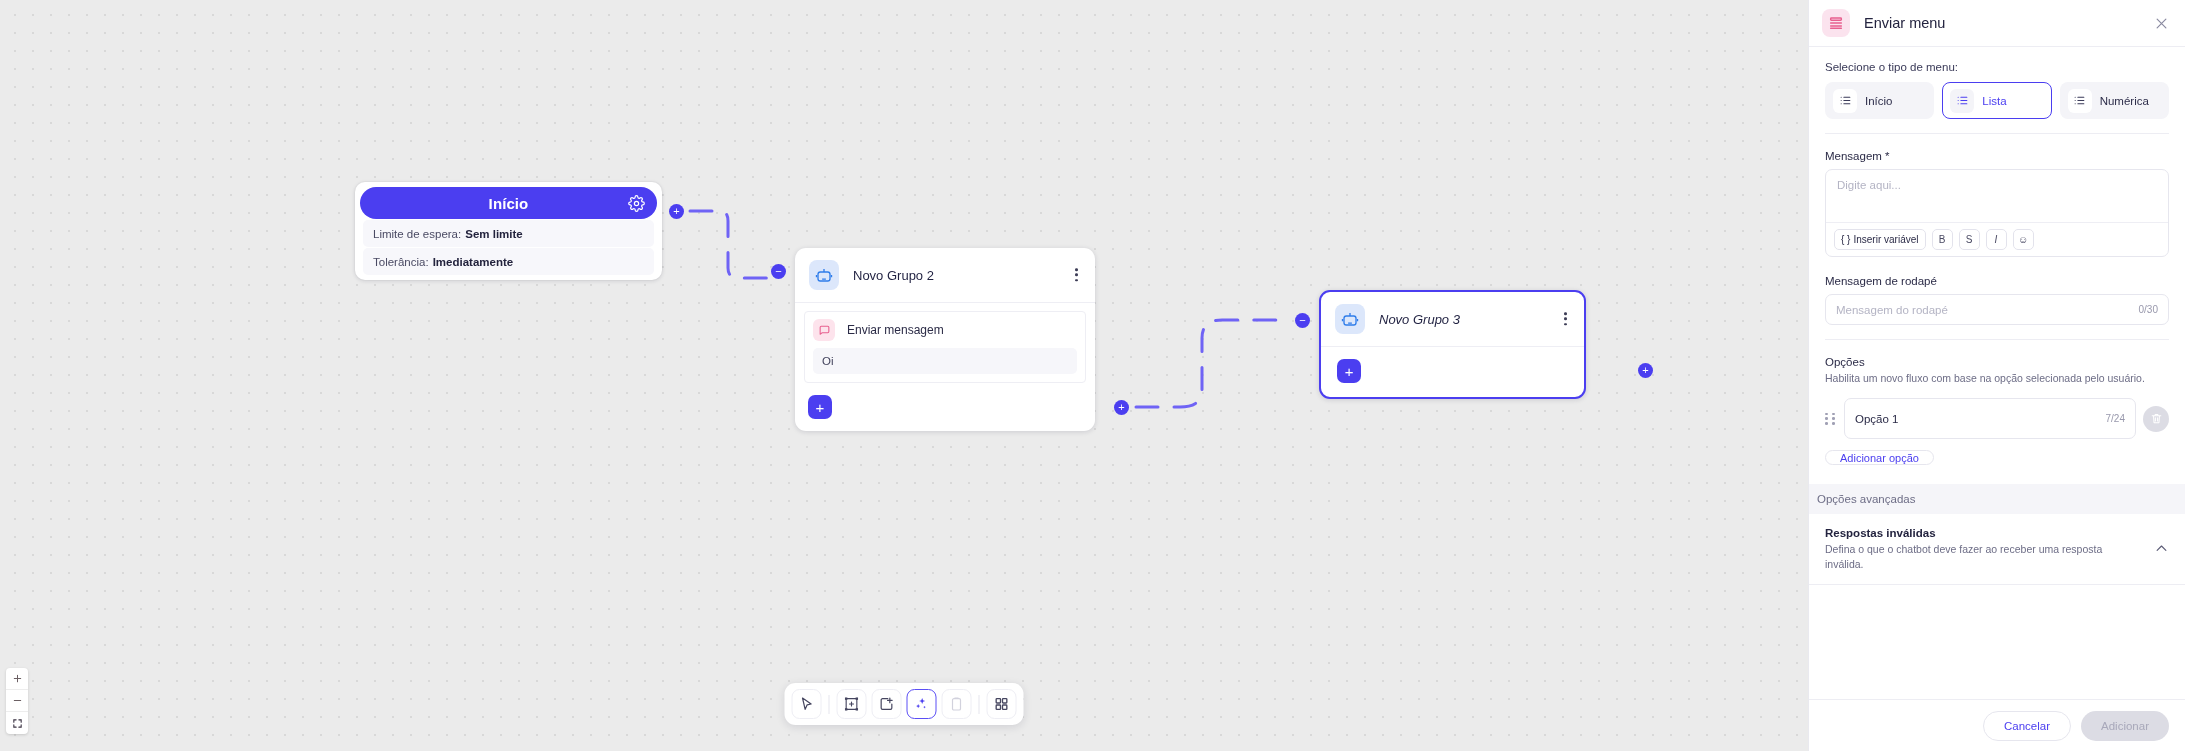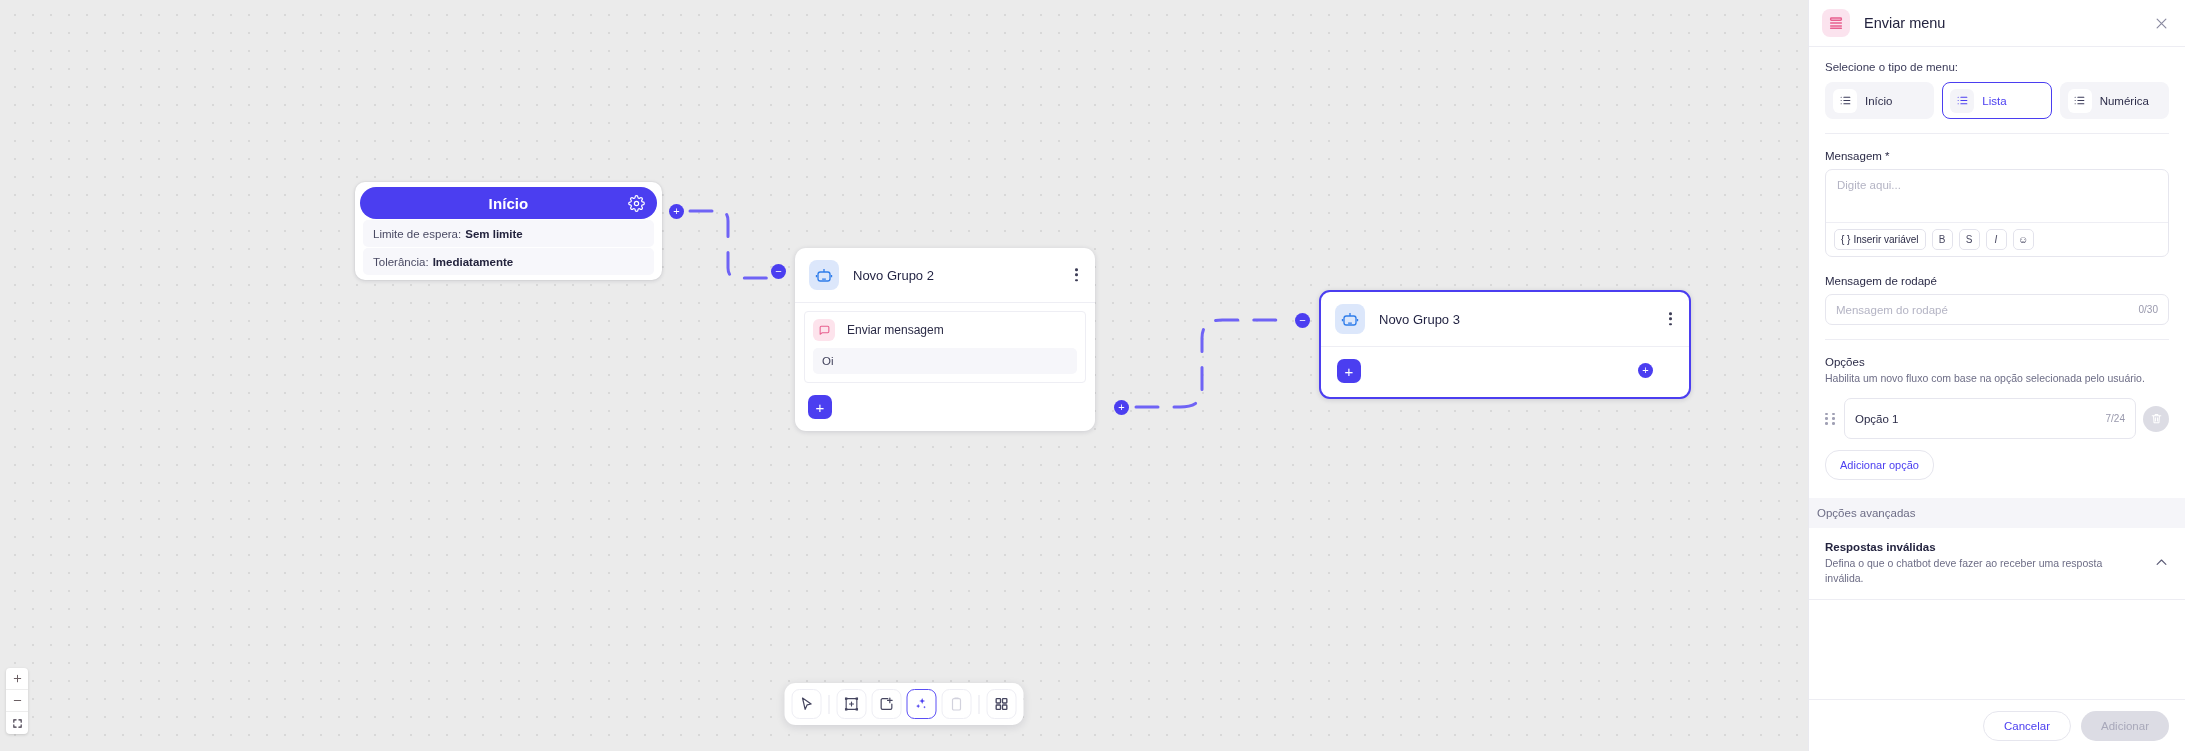--- a/index.html
+++ b/index.html
@@ -61,21 +61,21 @@
     position: absolute;
     background: #ffffff;
     border-radius: 11px;
     box-shadow: 0 1px 5px rgba(30,30,60,.15);
   }
   .node-grp.selected {
     border: 2px solid #4b3ef0;
     box-shadow: 0 1px 5px rgba(30,30,60,.15);
   }
   #grp2 { left: 795px; top: 248px; width: 300px; }
-  #grp3 { left: 1319px; top: 290px; width: 372px; }
+  #grp3 { left: 1319px; top: 290px; width: 267px; font-style: italic; }
 
   .grp-head {
     display: flex; align-items: center;
     padding: 12px 14px;
     border-bottom: 1px solid #eeeef4;
     position: relative;
   }
   .grp-bot-icon {
     width: 30px; height: 30px; border-radius: 8px;
     background: #dce7fb;
@@ -242,21 +242,21 @@
   }
   .drag-handle i { width: 2.6px; height: 2.6px; border-radius: 50%; background: #a0a0b4; }
   .opt-input { flex: 1 1 auto; height: 41px; }
   .trash-btn {
     width: 26px; height: 26px; border-radius: 50%; background: #dcdce4;
     display: flex; align-items: center; justify-content: center; flex: 0 0 auto;
     color: #ffffff;
   }
   .add-opt {
     margin-top: 11px; display: inline-flex; align-items: center;
-    height: 30px; padding: 0 14px; border: 1px solid #e6e6ee; border-radius: 14px;
+    height: 15px; padding: 0 14px; border: 1px solid #e6e6ee; border-radius: 14px;
     font-size: 11px; color: #4b3ef0;
   }
 
   .adv-bar {
     background: #f5f5f9; padding: 9px 8px;
     font-size: 11.5px; color: #6d6d86;
     margin-top: 14px;
   }
   .inv-sect { padding: 13px 16px 12px 16px; display: flex; align-items: flex-start; }
   .inv-title { font-size: 11.5px; color: #23233f; font-weight: 700; }

